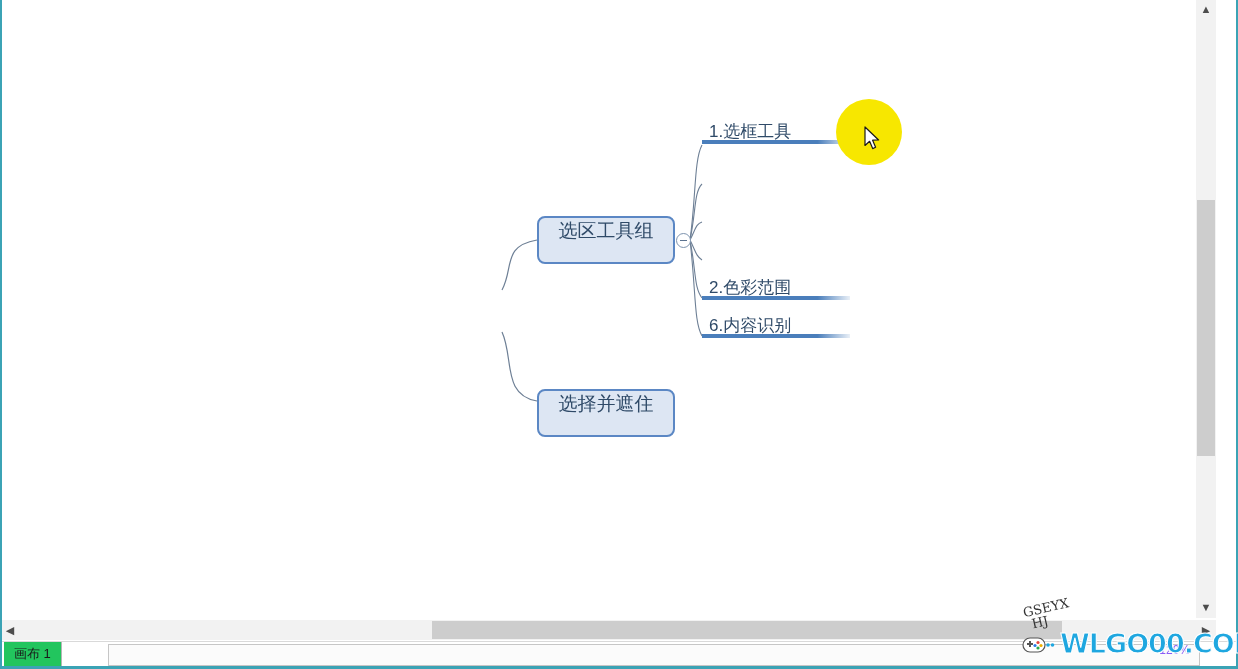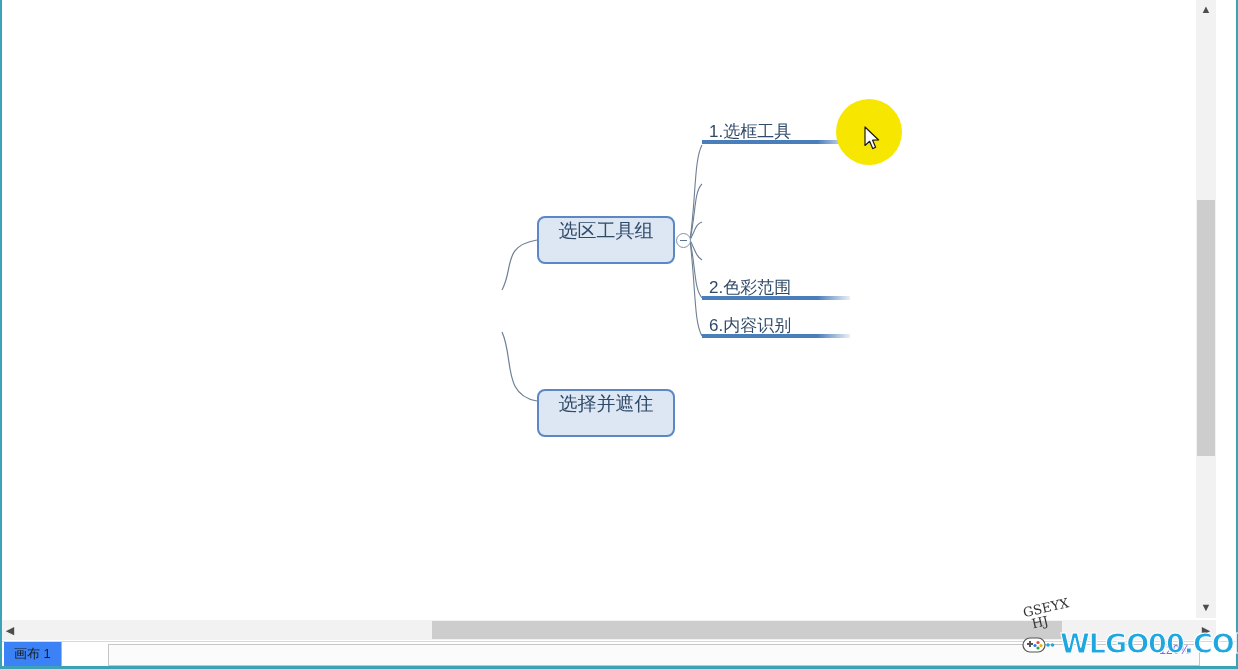--- a/index.html
+++ b/index.html
@@ -167,21 +167,21 @@
   }
   #canvas-tab {
     position: absolute;
     left: 2px; top: 0;
     height: 24px;
     padding: 0 10px;
     display: flex;
     align-items: center;
     font-size: 13px;
     color: #1a1a1a;
-    background: #3b82f6;
+    background: #22c55e;
     border-right: 1px solid #b5b5b5;
   }
   #tab-field {
     position: absolute;
     left: 106px; top: 2px;
     width: 1090px; height: 20px;
     border: 1px solid #c6c6c6;
     background: #fbfbfb;
   }
   #status-zoom {

